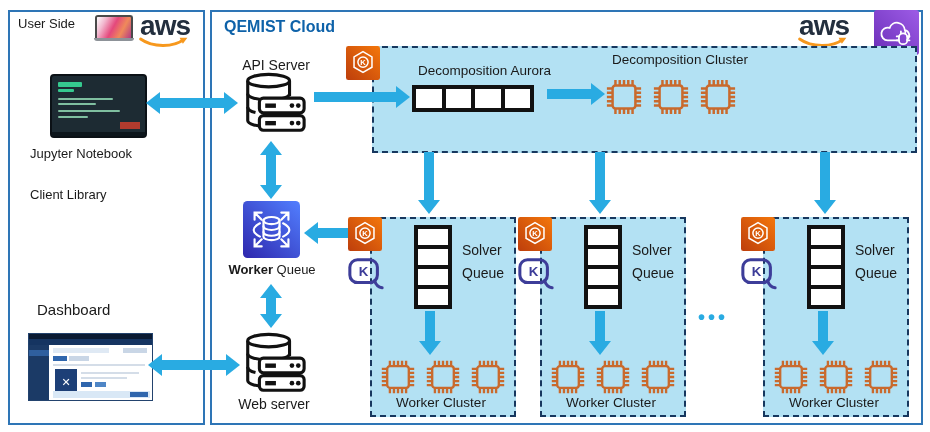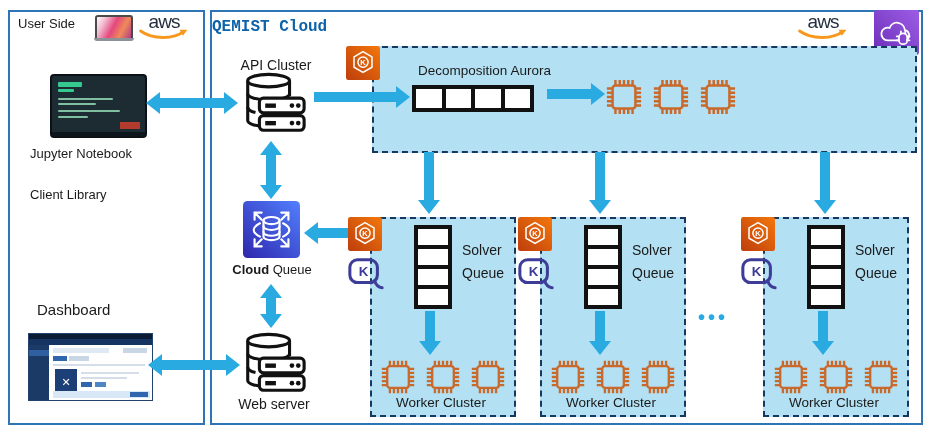--- a/index.html
+++ b/index.html
@@ -23,21 +23,21 @@
   .hd-l{left:0;top:50%;transform:translateY(-50%);border:11px solid transparent;border-left:0;border-right:14px solid var(--c-arrow,#29ABE2);}
   .hd-r{right:0;top:50%;transform:translateY(-50%);border:11px solid transparent;border-right:0;border-left:14px solid var(--c-arrow,#29ABE2);}
   .hd-u{top:0;left:50%;transform:translateX(-50%);border:11px solid transparent;border-top:0;border-bottom:14px solid var(--c-arrow,#29ABE2);}
   .hd-d{bottom:0;left:50%;transform:translateX(-50%);border:11px solid transparent;border-bottom:0;border-top:14px solid var(--c-arrow,#29ABE2);}
   
   .hqueue{position:absolute;display:grid;grid-template-columns:repeat(4,1fr);gap:4px;background:#111;padding:4px;}
   .vqueue{position:absolute;display:grid;grid-template-rows:repeat(4,1fr);gap:4px;background:#111;padding:4px;}
   .hqueue i,.vqueue i{display:block;background:#fff;}
   
   .awslogo{position:absolute;line-height:0.85;}
-  .awstext{font-weight:normal;font-size:19px;letter-spacing:-1px;color:#232F3E;display:block;text-align:center;}
+  .awstext{font-weight:bold;font-size:28px;letter-spacing:-1px;color:#232F3E;display:block;text-align:right;}
   .smile{display:block;width:52px;height:13px;margin-top:-2px;}
   
   .macbook{position:absolute;width:40px;}
   .mb-screen{width:34px;height:21px;margin:0 auto;border:2px solid #4a4a4a;border-bottom:none;border-radius:3px 3px 0 0;
     background:linear-gradient(118deg,#fdfdfd 0%,#f2b8cf 22%,#e4487c 48%,#ef8a5a 72%,#b43a86 100%);}
   .mb-base{width:40px;height:3px;background:#8d9298;border-radius:0 0 3px 3px;}
   
   .term{position:absolute;background:#1d2b33;border:2px solid #0b1116;border-radius:4px;}
   .t-bar{position:absolute;background:#35c98f;border-radius:1px;}
   .t-line{position:absolute;height:2px;background:#7fbfa0;border-radius:1px;}
@@ -194,69 +194,70 @@
       <div class="d-el" style="left:52px;top:38px;width:58px;height:2px;background:#d4dde8;"></div>
       <div class="d-el" style="left:52px;top:43px;width:46px;height:2px;background:#d4dde8;"></div>
       <div class="d-el" style="left:52px;top:48px;width:11px;height:5px;background:#2f66ad;"></div>
       <div class="d-el" style="left:66px;top:48px;width:11px;height:5px;background:#4f86c6;"></div>
       <div class="d-el" style="left:24px;right:2px;bottom:2px;height:7px;background:#d9e8f6;"></div>
       <div class="d-el" style="right:4px;bottom:3px;width:18px;height:5px;background:#2f66ad;"></div>
     </div>
   </div>
 
   <div class="panel" style="left:210px;top:10px;width:709px;height:411px;">
-    <div class="lbl title-cloud" style="left:0;top:6px;font-family:Liberation Mono, monospace;">QEMIST Cloud</div>
+    <div class="lbl title-cloud" style="left:12px;top:6px;">QEMIST Cloud</div>
 
     <div class="awslogo" style="left:585px;top:2px;">
       <span class="awstext">aws</span>
       <svg class="smile" viewBox="0 0 60 14">
         <path d="M3 3 C 17 13, 41 13, 53 3.5" stroke="#F7981D" stroke-width="3.4" fill="none" stroke-linecap="round"></path>
         <path d="M48 1.5 l9 0 -5.2 7 z" fill="#F7981D"></path>
       </svg>
     </div>
 
     <svg class="abs" style="left:662px;top:-2px;width:45px;height:45px;">
         <use href="#sym-qcloud"></use>
       </svg>
 
-    <div class="lbl" style="left:22px;top:45px;width:84px;font-size:14px;text-align:center;">API Cluster</div>
+    <div class="lbl" style="left:22px;top:45px;width:84px;font-size:14px;text-align:center;">API Server</div>
     <svg class="abs" style="left:26px;top:58px;width:70px;height:66px;">
         <use href="#sym-server"></use>
       </svg>
 
     <div class="dashedbox" style="left:160px;top:34px;width:541px;height:103px;">
       <svg class="abs" style="left:-28px;top:-2px;width:34px;height:34px;">
           <use href="#sym-eks"></use>
         </svg>
       <div class="lbl ctr" style="left:28px;top:15px;width:165px;font-size:13.5px;">Decomposition Aurora</div>
       <div class="hqueue" style="left:38px;top:37px;width:114px;height:19px;">
         <i></i>
           <i></i>
           <i></i>
           <i></i>
       </div>
       <div class="arr h ir" style="left:173px;top:35px;width:58px;height:22px;">
           <i class="sh"></i>
           <i class="hd hd-r"></i>
         </div>
+      <div class="lbl ctr" style="left:216px;top:4px;width:180px;font-size:13.5px;">Decomposition Cluster</div>
       <svg class="abs chip" style="left:231px;top:30px;width:38px;height:38px;">
           <use href="#sym-chip"></use>
         </svg>
       <svg class="abs chip" style="left:278px;top:30px;width:38px;height:38px;">
           <use href="#sym-chip"></use>
         </svg>
       <svg class="abs chip" style="left:325px;top:30px;width:38px;height:38px;">
           <use href="#sym-chip"></use>
         </svg>
     </div>
 
     <svg class="abs" style="left:31px;top:189px;width:57px;height:57px;">
         <use href="#sym-aurora"></use>
       </svg>
-    <div class="lbl ctr" style="left:8px;top:250px;width:104px;font-size:13px;"><b>Cloud</b><span> Queue</span></div>
+    <div class="lbl ctr" style="left:8px;top:250px;width:104px;font-size:13px;"><b>Worker</b><span> Queue</span></div>
 
     <svg class="abs" style="left:26px;top:318px;width:70px;height:66px;">
         <use href="#sym-server"></use>
       </svg>
     <div class="lbl ctr" style="left:22px;top:384px;width:80px;font-size:14px;">Web server</div>
 
     <div class="arr h ir" style="left:102px;top:74px;width:96px;height:22px;">
         <i class="sh"></i>
         <i class="hd hd-r"></i>
       </div>

